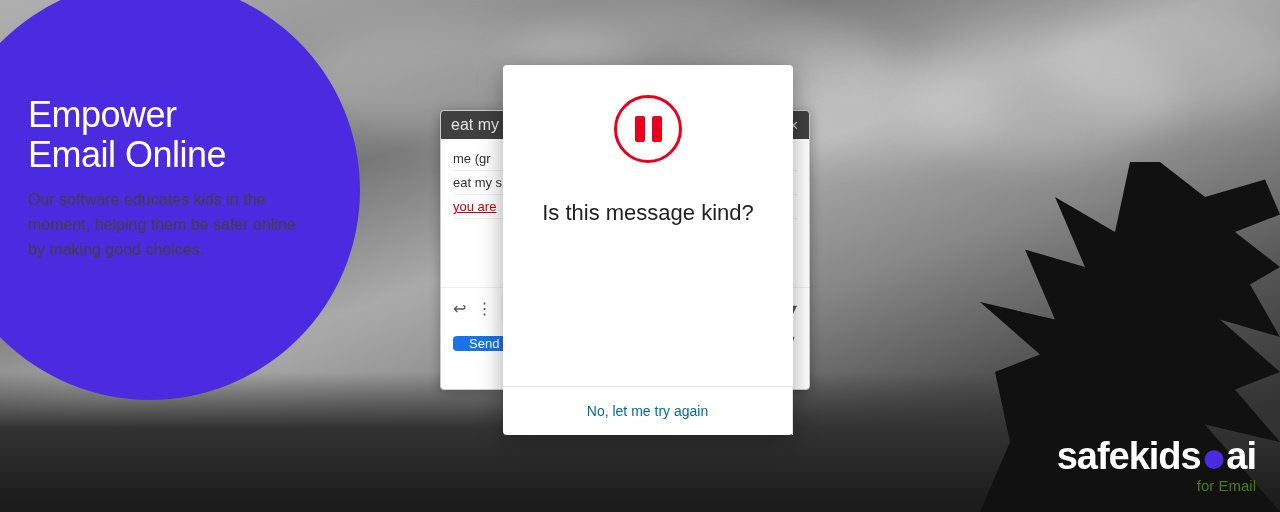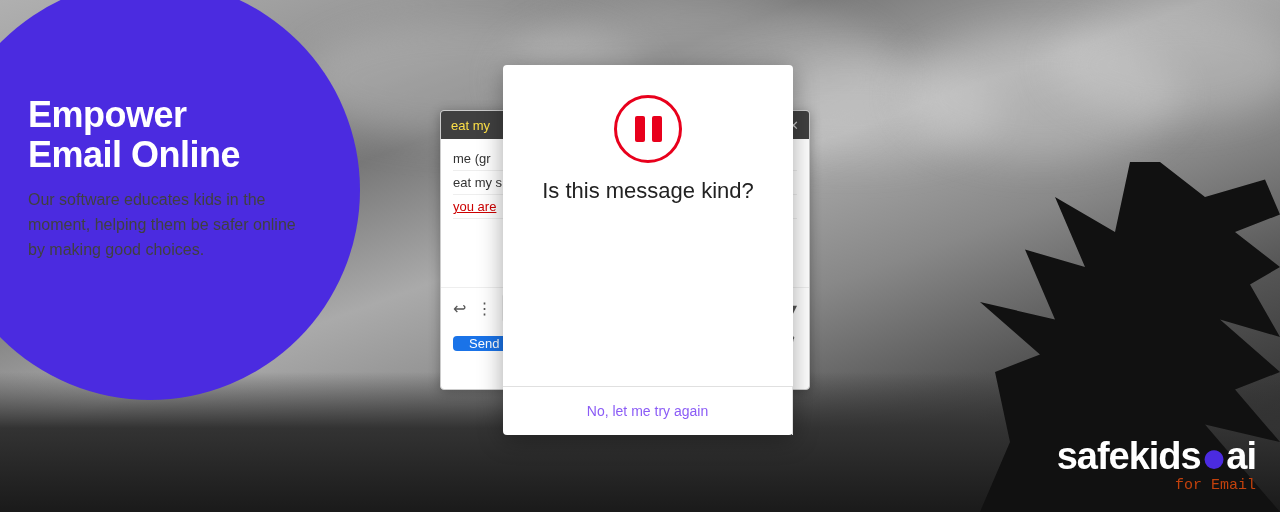--- a/index.html
+++ b/index.html
@@ -90,21 +90,21 @@
       position: absolute;
       left: 28px;
       top: 95px;
       z-index: 20;
       color: #fff;
       max-width: 280px;
     }
 
     .left-text h1 {
       font-size: 36px;
-      font-weight: 700;
+      font-weight: 400;
       line-height: 1.1;
       margin-bottom: 14px;
       letter-spacing: -0.5px;
     }
 
     .left-text p {
       font-size: 16px;
       font-weight: 400;
       line-height: 1.55;
       color: #404040;
@@ -128,22 +128,22 @@
     .email-titlebar {
       background: #404040;
       height: 28px;
       display: flex;
       align-items: center;
       justify-content: space-between;
       padding: 0 10px;
     }
 
     .email-titlebar-title {
-      color: #fde047;
-      font-size: 13px;
+      color: #e5e5e5;
+      font-size: 16px;
       white-space: nowrap;
       overflow: hidden;
       max-width: 280px;
     }
 
     .email-titlebar-buttons {
       display: flex;
       gap: 8px;
       align-items: center;
     }
@@ -255,21 +255,21 @@
       height: 26px;
       background: #e8001c;
       border-radius: 2px;
     }
 
     .modal-question {
       font-size: 22px;
       font-weight: 400;
       color: #222;
       text-align: center;
-      margin-top: 14px;
+      margin-top: 36px;
       padding: 0 20px;
       line-height: 1.3;
     }
 
     .modal-spacer {
       flex: 1;
     }
 
     .modal-divider {
       width: 100%;
@@ -280,21 +280,21 @@
     .modal-buttons {
       display: flex;
       width: 100%;
     }
 
     .modal-btn {
       flex: 1;
       padding: 16px 8px;
       text-align: center;
       font-size: 14px;
-      color: #8b5cf6;
+      color: #0369a1;
       cursor: pointer;
       background: none;
       border: none;
       font-weight: 500;
     }
 
     .modal-btn:first-child {
       border-right: 1px solid #e0e0e0;
     }
 
@@ -320,25 +320,24 @@
       color: #4B2BE0;
       font-size: 44px;
       vertical-align: middle;
       line-height: 0;
       display: inline-block;
       margin-bottom: 4px;
     }
 
     .brand-sub {
       font-size: 15px;
-      color: #c2410c;
+      color: #4d7c0f;
       font-weight: 400;
       text-align: right;
       margin-top: 2px;
-      font-family: Liberation Mono, monospace;
     }
   </style>
 </head>
 <body>
 
 <div class="bg">
   <div class="bg-sky"></div>
 
   <div class="cloud" style="top:20px;left:300px;width:350px;height:120px;"></div>
   <div class="cloud" style="top:0px;left:500px;width:400px;height:160px;"></div>

